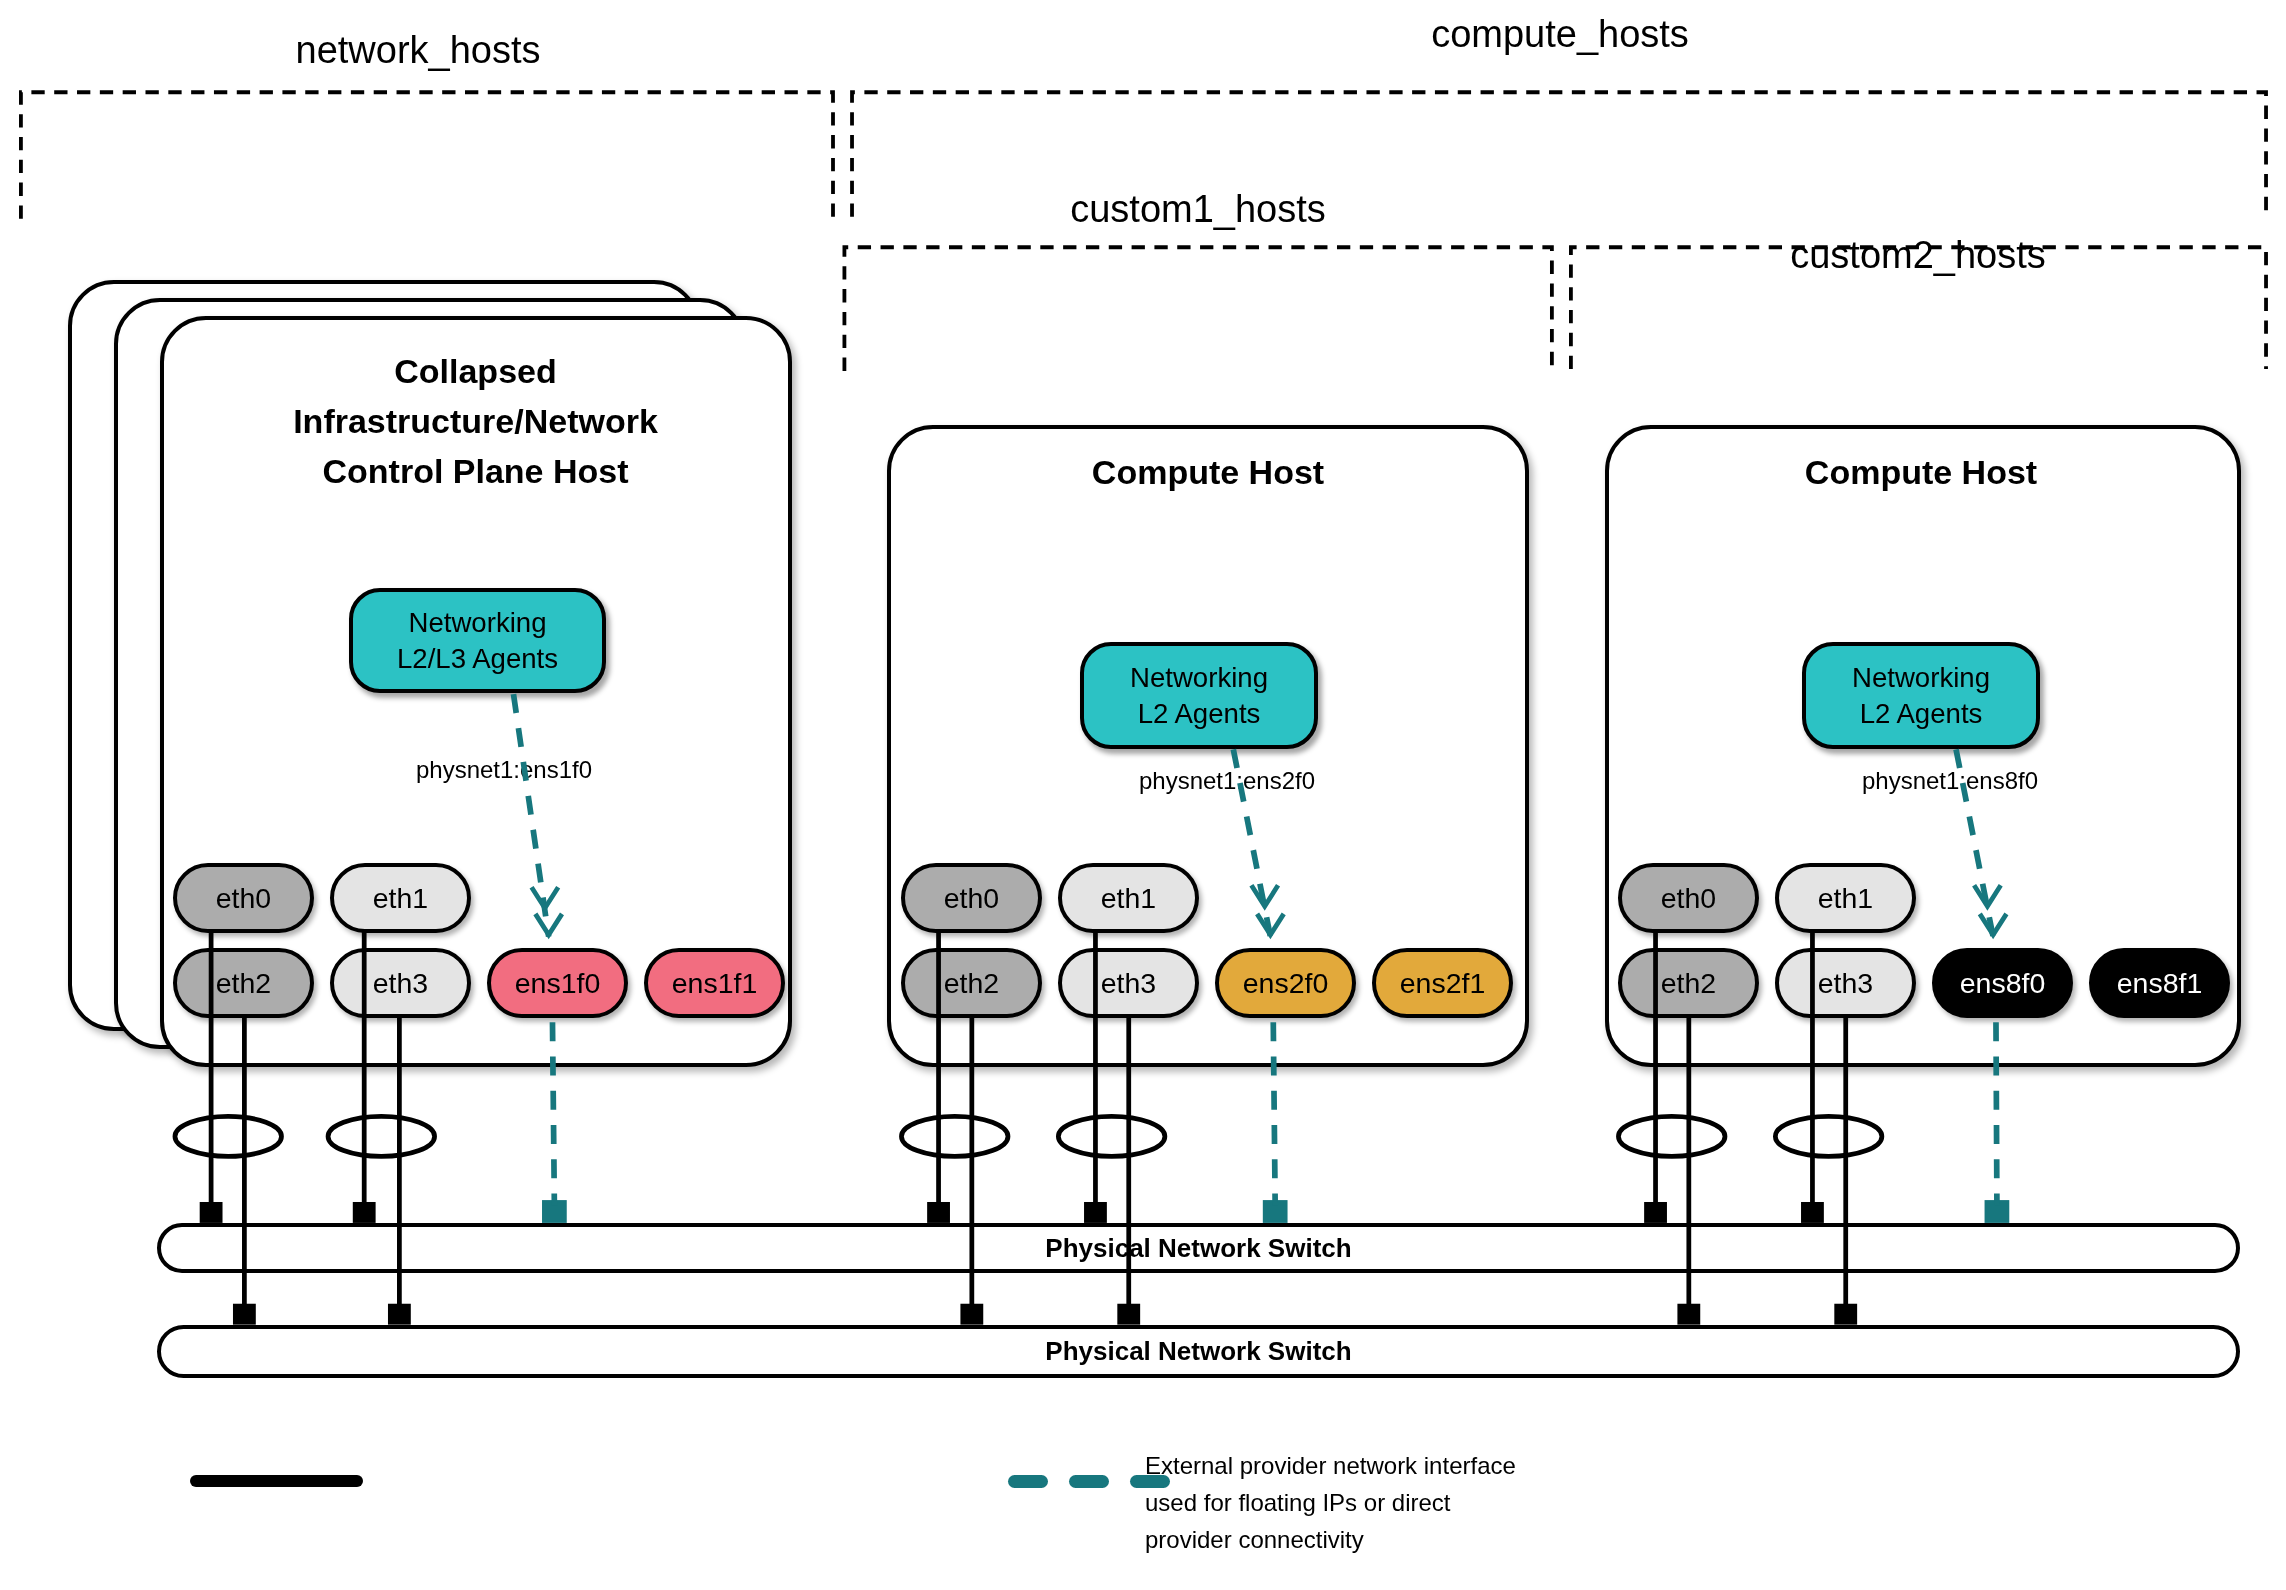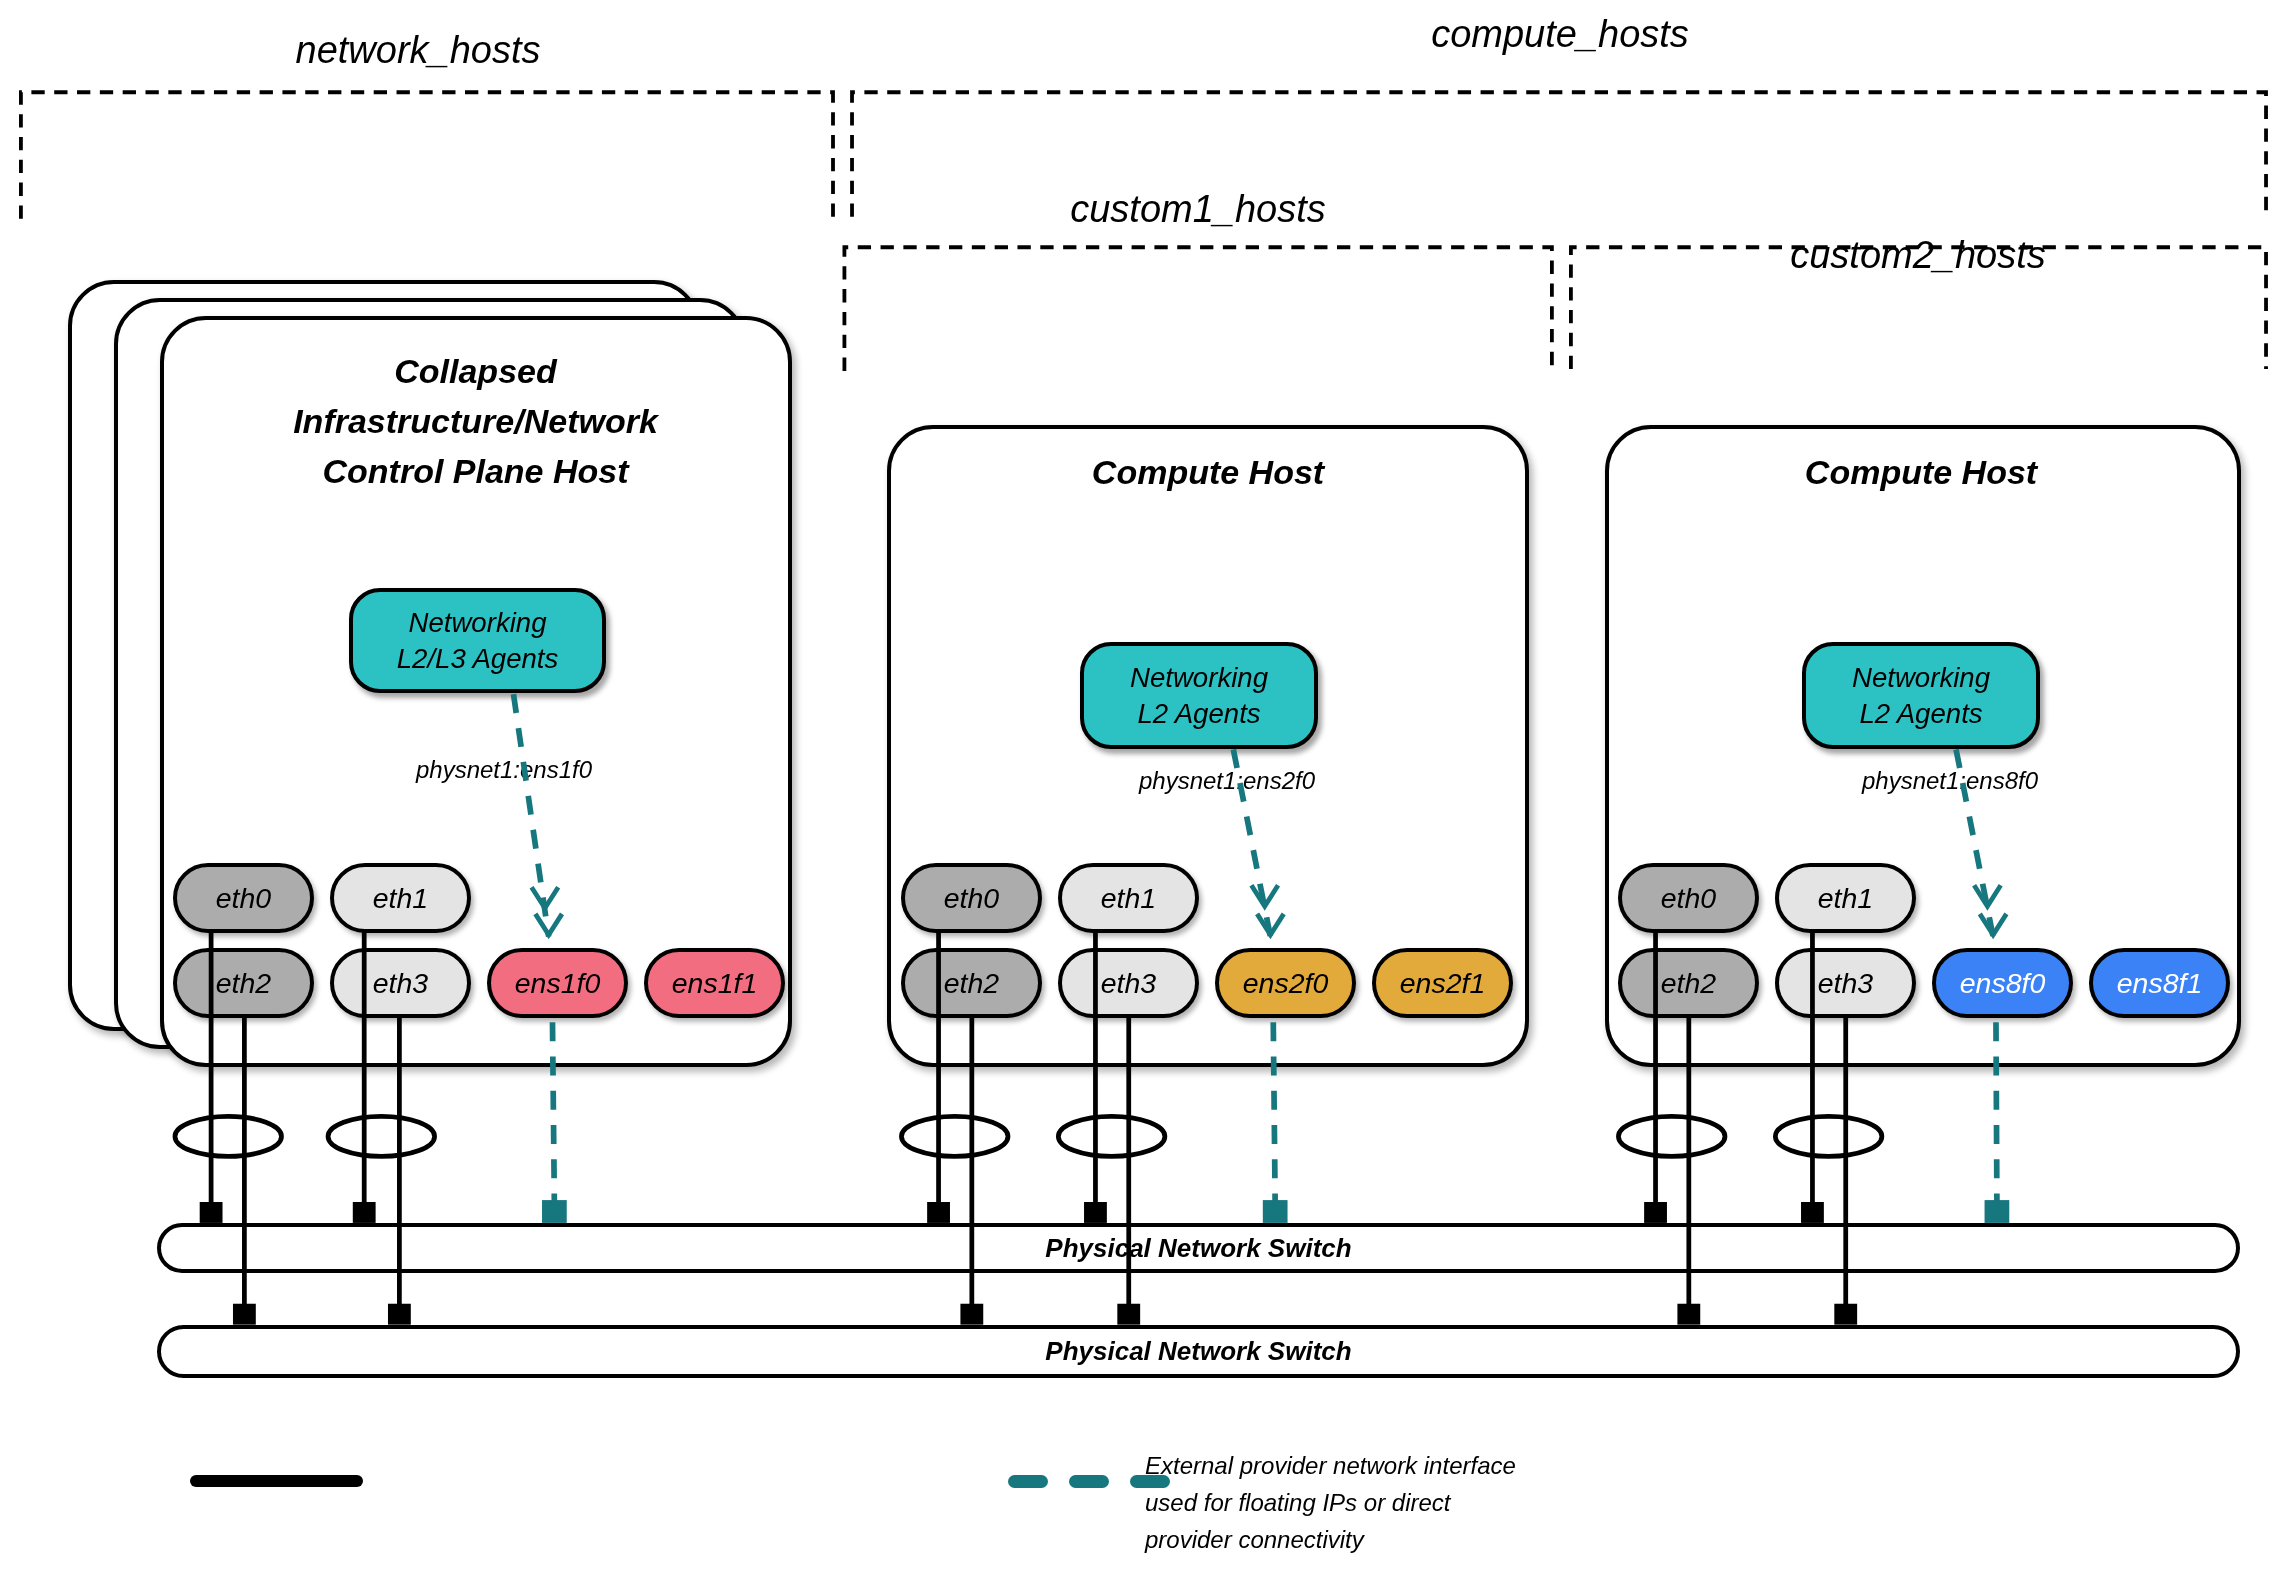--- a/index.html
+++ b/index.html
@@ -1,34 +1,34 @@
 <!DOCTYPE html>
 <html style="font-size:15px"><head>
 <meta charset="utf-8">
 <style>
   html,body{margin:0;padding:0;background:#fff;}
   #canvas{position:relative;width:2286px;height:1590px;background:#ffffff;
-          font-family:"Liberation Sans",sans-serif;color:#000;overflow:hidden;font-style:italic;}
+          font-family:"Liberation Sans",sans-serif;color:#000;overflow:hidden;}
   .abs{position:absolute;}
   .group-label{font-size:38px;white-space:nowrap;transform:translateX(-50%);}
   .host-box{background:#fff;border:4.8px solid #000;border-radius:46px;box-sizing:border-box;
             box-shadow:3.8px 4.8px 7.6px rgba(0,0,0,0.28);}
   .host-title{font-weight:bold;font-size:34px;line-height:50px;text-align:center;}
   .agent{background:#2CC2C4;border:4.8px solid #000;border-radius:31px;box-sizing:border-box;
          box-shadow:3.8px 4.8px 5.7px rgba(0,0,0,0.35);display:flex;flex-direction:column;
          align-items:center;justify-content:center;font-size:27.6px;line-height:36px;text-align:center;}
   .physnet{font-size:24px;white-space:nowrap;transform:translateX(-50%);}
   .nic{width:141px;height:70px;border:4.8px solid #000;border-radius:35px;box-sizing:border-box;
        display:flex;align-items:center;justify-content:center;font-size:28.5px;
        box-shadow:2.9px 3.8px 4.8px rgba(0,0,0,0.30);}
   .nic-dark{background:#ACACAC;}
   .nic-light{background:#E4E4E4;}
   .nic-pink{background:#F26D80;}
   .nic-gold{background:#E2A93B;}
-  .nic-purple{background:#3b82f6;color:#fff;}
+  .nic-purple{background:#000000;color:#fff;}
   .switch-bar{background:#fff;border:4.8px solid #000;border-radius:27px;box-sizing:border-box;
               display:flex;align-items:center;justify-content:center;font-weight:bold;font-size:26px;}
   .legend-text{font-size:24px;line-height:37px;}
   .legend-text span{display:block;}
   .dash-seg{position:absolute;width:40px;height:13.3px;border-radius:6.7px;background:#17777E;}
   .solid-seg{position:absolute;width:173px;height:12.4px;border-radius:6.7px;background:#000;}
   svg.overlay{position:absolute;left:0;top:0;pointer-events:none;}
   .title-lines span{display:block;}
 </style>
 </head>

